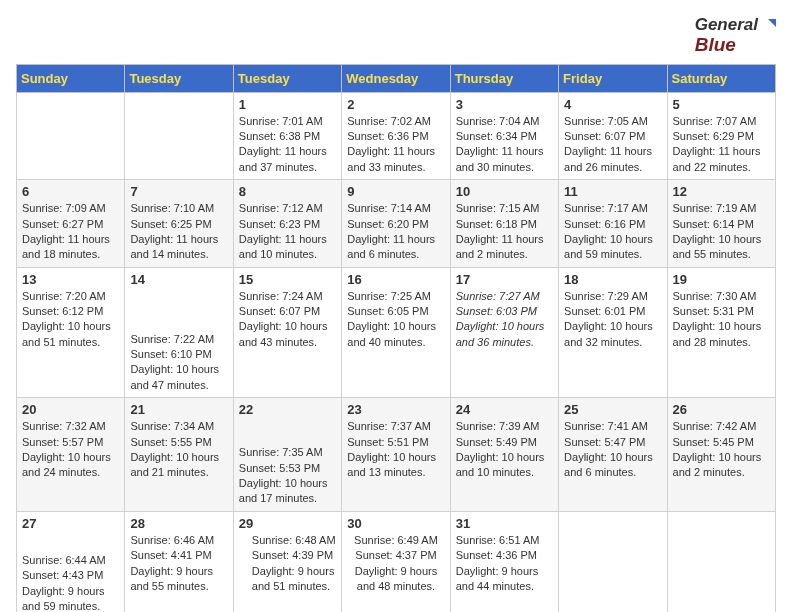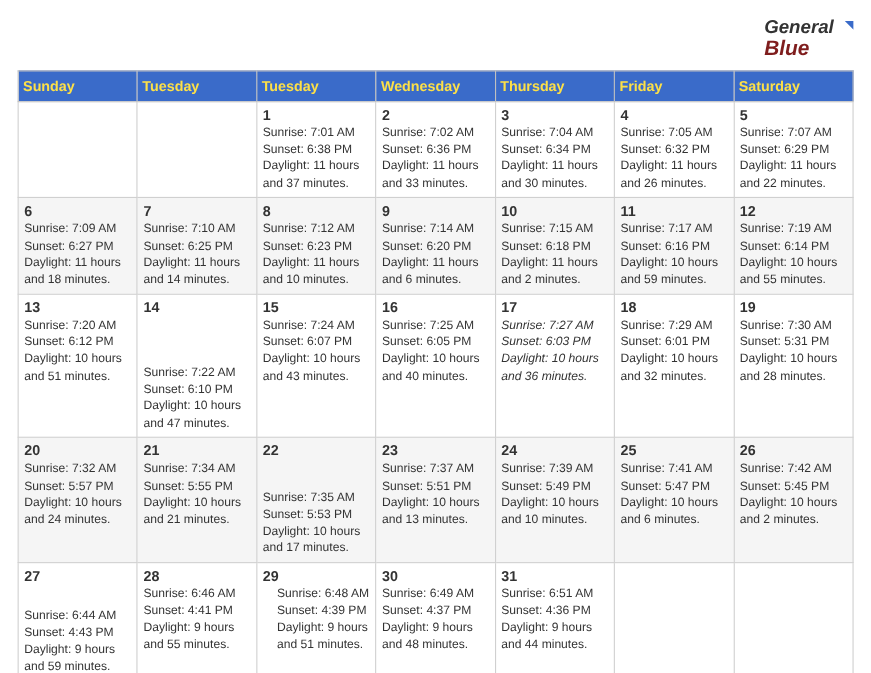--- a/index.html
+++ b/index.html
@@ -127,21 +127,21 @@
         </td>
         <td>
           <span class="day-number">3</span>
           <div class="cell-content" style="white-space: pre-line;">Sunrise: 7:04 AM
 Sunset: 6:34 PM
 Daylight: 11 hours and 30 minutes.</div>
         </td>
         <td>
           <span class="day-number">4</span>
           <div class="cell-content" style="white-space: pre-line;">Sunrise: 7:05 AM
-Sunset: 6:32 PM
+Sunset: 6:07 PM
 Daylight: 11 hours and 26 minutes.</div>
         </td>
         <td>
           <span class="day-number">5</span>
           <div class="cell-content" style="white-space: pre-line;">Sunrise: 7:07 AM
 Sunset: 6:29 PM
 Daylight: 11 hours and 22 minutes.</div>
         </td>
       </tr>
       <tr>
@@ -290,21 +290,21 @@
 Daylight: 9 hours and 55 minutes.</div>
         </td>
         <td>
           <span class="day-number">29</span>
           <div class="cell-content" style="white-space: pre-line; margin-left: 13px;">Sunrise: 6:48 AM
 Sunset: 4:39 PM
 Daylight: 9 hours and 51 minutes.</div>
         </td>
         <td>
           <span class="day-number">30</span>
-          <div class="cell-content" style="white-space: pre-line;">Sunrise: 6:49 AM
+          <div class="cell-content" style="white-space: pre-line; text-align: center;">Sunrise: 6:49 AM
 Sunset: 4:37 PM
 Daylight: 9 hours and 48 minutes.</div>
         </td>
         <td>
           <span class="day-number">31</span>
           <div class="cell-content" style="white-space: pre-line;">Sunrise: 6:51 AM
 Sunset: 4:36 PM
 Daylight: 9 hours and 44 minutes.</div>
         </td>
         <td class="empty-cell"></td>

